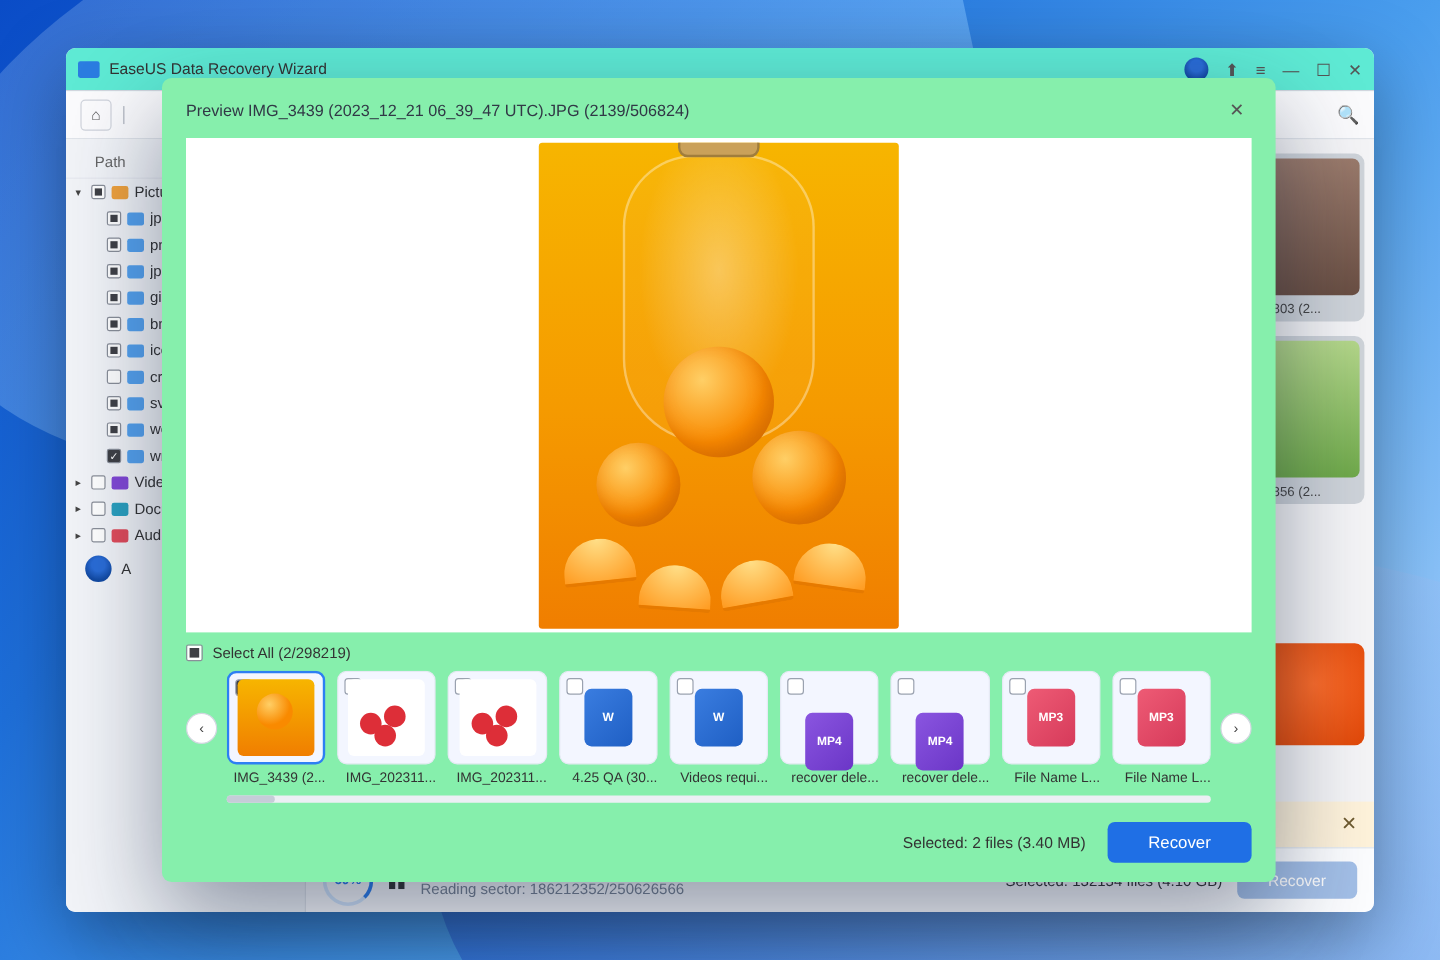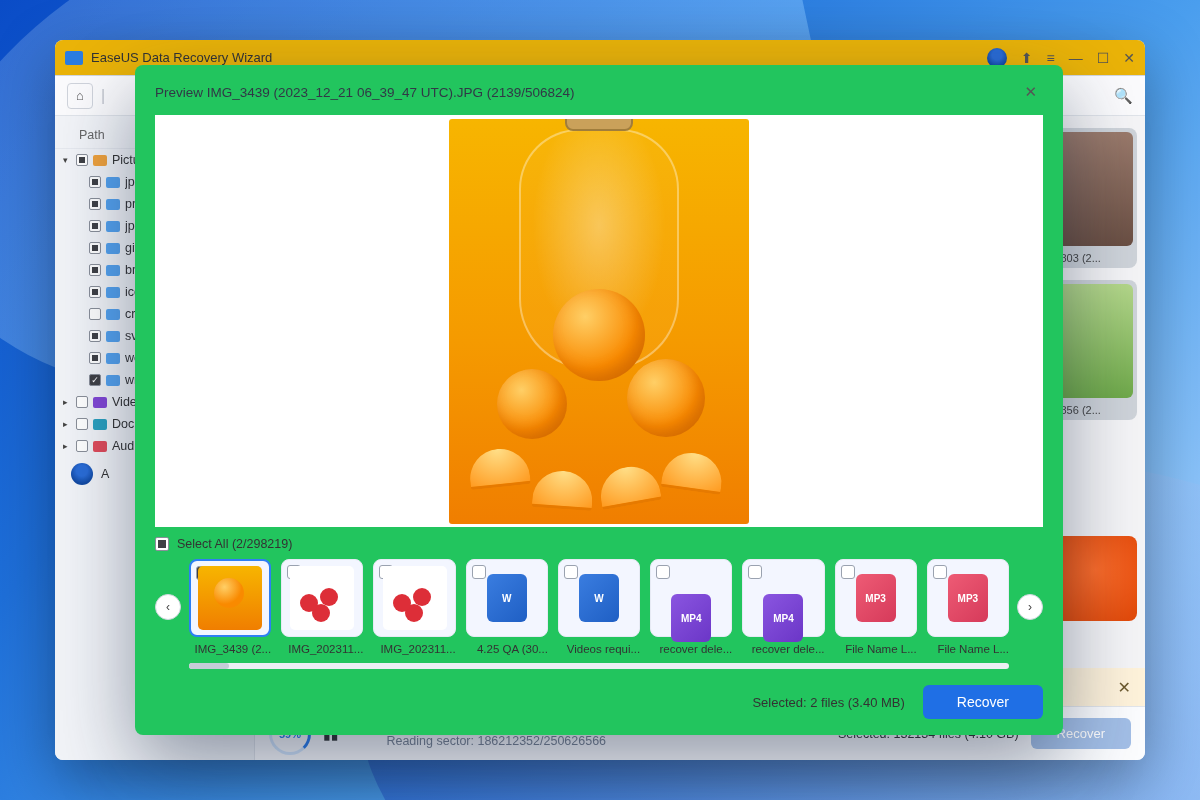--- a/index.html
+++ b/index.html
@@ -3,21 +3,21 @@
 <meta charset="utf-8">
 <style>
 * { box-sizing: border-box; margin: 0; padding: 0; font-family: -apple-system, "Segoe UI", Arial, sans-serif; }
 body { width: 1200px; height: 800px; overflow: hidden; position: relative; background: linear-gradient(135deg, #0a4cc7 0%, #1e6fd9 30%, #4a9eee 60%, #b3d9ff 100%); }
 .wallpaper::before, .wallpaper::after { content: ""; position: absolute; background: rgba(255,255,255,0.35); border-radius: 60% 40% 50% 50%; }
 .wallpaper::before { width: 900px; height: 500px; top: -120px; left: -80px; transform: rotate(-12deg); background: linear-gradient(140deg, rgba(255,255,255,0.15), rgba(120,190,255,0.6)); }
 .wallpaper::after { width: 1100px; height: 600px; bottom: -240px; right: -260px; transform: rotate(8deg); background: linear-gradient(40deg, rgba(30,90,210,0.7), rgba(180,220,255,0.5)); }
 
 
 .app-window { position: absolute; left: 55px; top: 40px; width: 1090px; height: 720px; background: #f5f5f7; border-radius: 8px; box-shadow: 0 20px 60px rgba(0,0,0,0.35); display: flex; flex-direction: column; overflow: hidden; }
-.titlebar { height: 36px; display: flex; align-items: center; padding: 0 10px; background: #eab308; border-bottom: 1px solid #d2d7df; }
+.titlebar { height: 36px; display: flex; align-items: center; padding: 0 10px; background: #5eead4; border-bottom: 1px solid #d2d7df; }
 .titlebar .logo { width: 18px; height: 14px; background: #2b7de1; border-radius: 2px; margin-right: 8px; position: relative; }
 .titlebar .title { font-size: 13px; color: #333; flex: 1; }
 .titlebar .tb-right { display: flex; align-items: center; gap: 14px; }
 .titlebar .tb-right span { font-size: 14px; color: #555; cursor: pointer; }
 .robot { width:20px;height:20px;border-radius:50%;background:radial-gradient(circle at 50% 35%, #2a6cd6 30%, #124aa3 70%);}
 .toolbar { height: 40px; display: flex; align-items: center; padding: 0 12px; gap: 8px; background: #fbfbfd; border-bottom: 1px solid #e0e4ea; }
 .home-btn { width: 26px; height: 26px; border: 1px solid #d0d4dc; border-radius: 4px; display:flex;align-items:center;justify-content:center;font-size:13px;color:#555;}
 .search-glass { margin-left: auto; font-size: 15px; color: #777; }
 .body-row { flex: 1; display: flex; min-height: 0; }
 .sidebar { width: 200px; background: #f2f4f8; border-right: 1px solid #e1e4ea; padding-top: 6px; font-size: 12.5px; color: #333; overflow: hidden; }
@@ -52,26 +52,26 @@
 
 .banner { position:absolute; left:0; right:0; bottom:54px; height:38px; background:#fff3db; display:flex; align-items:center; padding:0 14px; font-size:12.5px; color:#6d5a2e; }
 .banner .bicon { width:44px; height:34px; margin-right:10px; position:relative; }
 .banner .fold { position:absolute; left:4px; top:6px; width:30px; height:22px; background:#f2b23a; border-radius:4px; }
 .banner .close { margin-left:auto; font-size:16px;color:#6d5a2e; cursor:pointer; }
 
 .statusbar { position:absolute; left:0; right:0; bottom:0; height:54px; background:#fcfdff; border-top:1px solid #e2e6ec; display:flex; align-items:center; padding:0 14px; font-size:12.5px; color:#555; gap:12px; }
 .progress-ring { width:42px; height:42px; border-radius:50%; border:3px solid #d5e8ff; border-top-color:#2b7ff0; border-right-color:#2b7ff0; position:relative; }
 .progress-ring .pct { position:absolute; inset:0; display:flex; align-items:center; justify-content:center; font-size:11px; color:#2b7ff0; font-weight:600; }
 .pause { font-size:14px; color:#333; }
-.statusbar .scan { color:#7a8495;margin-left:36px; }
+.statusbar .scan { color:#7a8495; }
 .statusbar .selinfo { margin-left:auto; color:#333; }
 .recover-ghost { background:#a3bfe7; color:#fff; padding:8px 26px; border-radius:6px; font-size:13px; }
 
 
-.modal { position:absolute; left:135px; top:65px; width:928px; height:670px; background:#22c55e; border-radius:8px; box-shadow:0 30px 80px rgba(15,30,60,0.45); display:flex; flex-direction:column; padding:14px 20px 16px; }
+.modal { position:absolute; left:135px; top:65px; width:928px; height:670px; background:#86efac; border-radius:8px; box-shadow:0 30px 80px rgba(15,30,60,0.45); display:flex; flex-direction:column; padding:14px 20px 16px; }
 .modal-head { display:flex; align-items:center; margin-bottom:10px; }
 .modal-head .mtitle { font-size:13.5px; color:#313846; flex:1; }
 .modal-head .mclose { font-size:15px; color:#555; cursor:pointer; padding:4px 6px; }
 .preview-area { flex:1; background:#fff; display:flex; align-items:center; justify-content:center; }
 .preview-img { width:300px; height:405px; border-radius:3px; overflow:hidden; position:relative; background: linear-gradient(180deg, #f7b500 0%, #f59a00 55%, #f07e00 100%); }
 .jar { position:absolute; left:50%; top:10px; transform:translateX(-50%); width:160px; height:240px; background: radial-gradient(ellipse at 50% 40%, rgba(255,255,255,0.35), rgba(255,200,80,0.1) 60%); border-radius:60px 60px 70px 70px; border:2px solid rgba(255,255,255,0.35); }
 .jar::before { content:""; position:absolute; top:-26px; left:50%; transform:translateX(-50%); width:64px; height:22px; background:#caa15a; border-radius:8px; border:2px solid #a07d3c; }
 .orange-fruit { position:absolute; border-radius:50%; background: radial-gradient(circle at 35% 30%, #ffcf66, #f98a00 60%, #d66e00); box-shadow: inset -6px -8px 14px rgba(180,80,0,0.35); }
 .of1 { width:92px;height:92px; left:104px; top:170px; }
 .of2 { width:78px;height:78px; left:178px; top:240px; }

